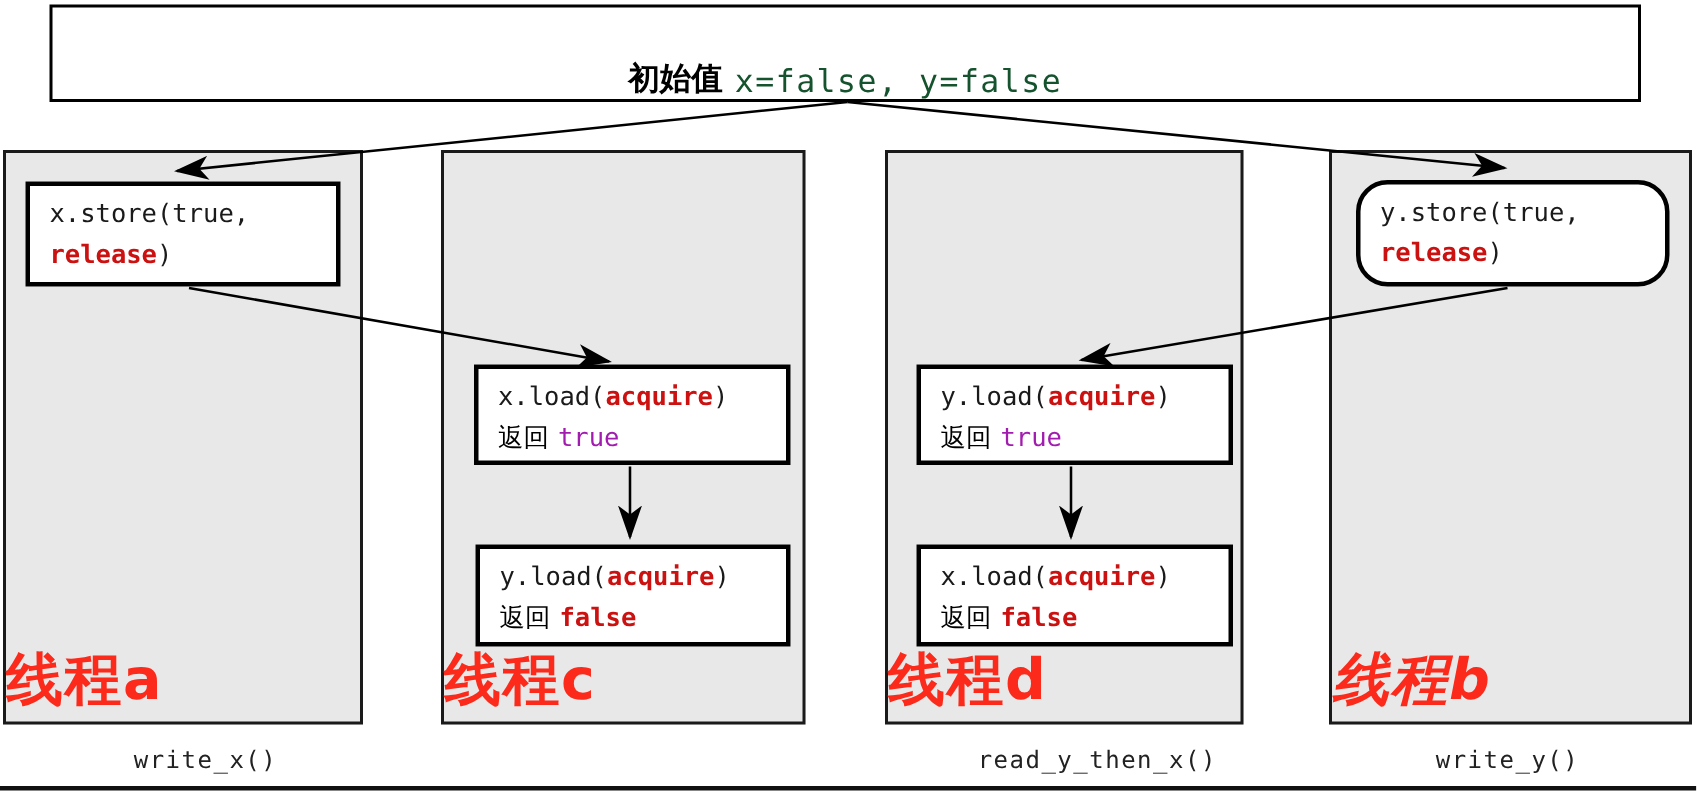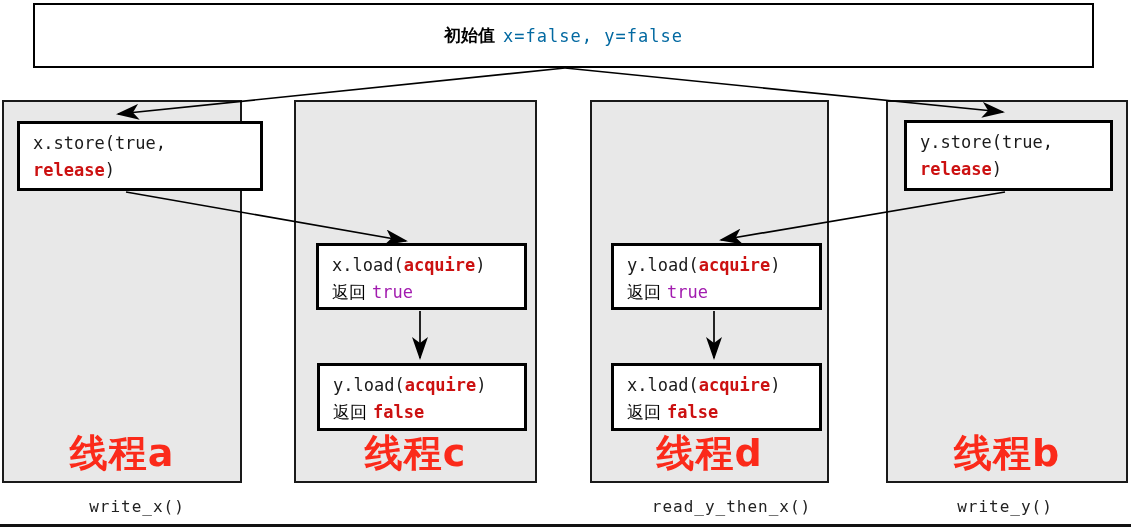--- a/index.html
+++ b/index.html
@@ -14,67 +14,66 @@
   .mono { font-family: "DejaVu Sans Mono", "Liberation Mono", monospace; }
 
   
   .topbox {
     position: absolute;
     left: 33px; top: 3px;
     width: 1057px; height: 61px;
     border: 2px solid #000;
     background: #fff;
     display: flex;
-    align-items: center;
+    align-items: flex-end;
     justify-content: center;
-    font-size: 17px;
+    font-size: 21px;
     z-index: 2;
   }
   .topbox .cjk-bold { font-weight: bold; color: #000; }
-  .topbox .header-code { color: #0369a1; margin-left: 8px; letter-spacing: 1px; }
+  .topbox .header-code { color: #14532d; margin-left: 8px; letter-spacing: 1px; }
 
   
   .col {
     position: absolute;
     top: 100px;
     height: 379px;
     background: #e8e8e8;
     border: 2px solid #1a1a1a;
     z-index: 1;
   }
   .col-a { left: 2px;   width: 236px; }
   .col-c { left: 294px; width: 239px; }
   .col-d { left: 590px; width: 235px; }
-  .col-b { left: 886px; width: 238px; }
+  .col-b { left: 886px; width: 238px; font-style: italic; }
 
   .thread-label {
     position: absolute;
     left: 0; right: 0; bottom: 2px;
-    text-align: center;
     font-size: 38px;
     font-weight: bold;
     color: #fb2a1a;
     letter-spacing: 1px;
   }
 
   
   .opbox {
     position: absolute;
     background: #fff;
     border: 3px solid #000;
     z-index: 3;
     box-sizing: border-box;
     padding: 6px 0 0 13px;
     font-size: 17px;
     line-height: 27px;
     color: #1a1a1a;
     white-space: nowrap;
   }
-  .box-a  { left: 17px;  top: 121px; width: 246px; height: 70px; }
-  .box-b  { left: 904px; top: 120px; width: 209px; height: 71px; }
+  .box-a  { left: 17px;  top: 121px; width: 210px; height: 70px; }
+  .box-b  { left: 904px; top: 120px; width: 209px; height: 71px; border-radius: 21px; }
   .box-c1 { left: 316px; top: 243px; width: 211px; height: 67px; }
   .box-c2 { left: 317px; top: 363px; width: 210px; height: 68px; }
   .box-d1 { left: 611px; top: 243px; width: 211px; height: 67px; }
   .box-d2 { left: 611px; top: 363px; width: 211px; height: 68px; }
 
   .red-bold { color: #cc1111; font-weight: bold; }
   .ret-label { font-family: "DejaVu Sans", sans-serif; color: #000; margin-right: 6px; text-align: right; }
   .ret-plain { color: #a21caf; }
 
   

